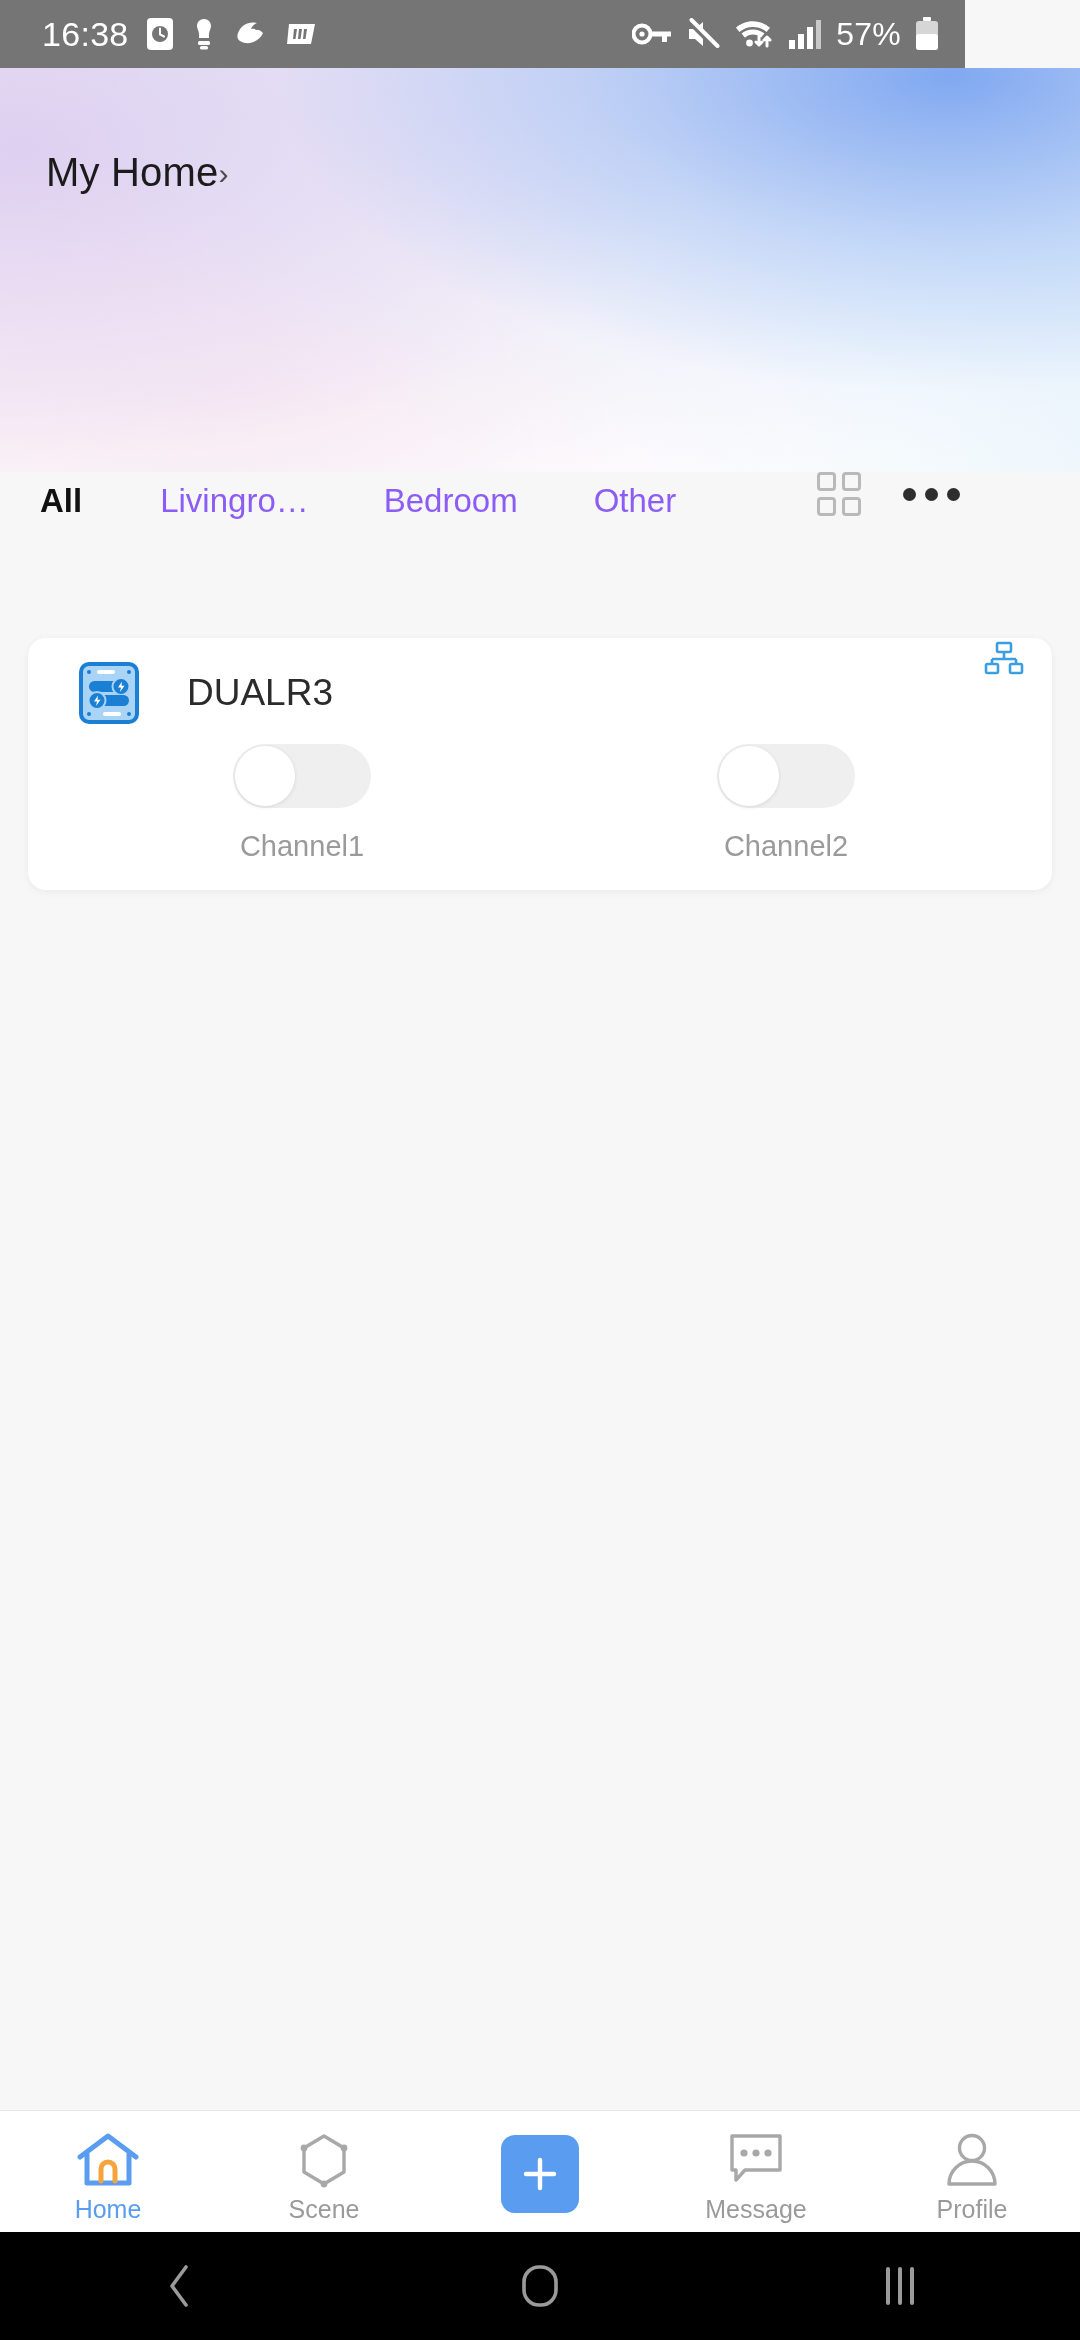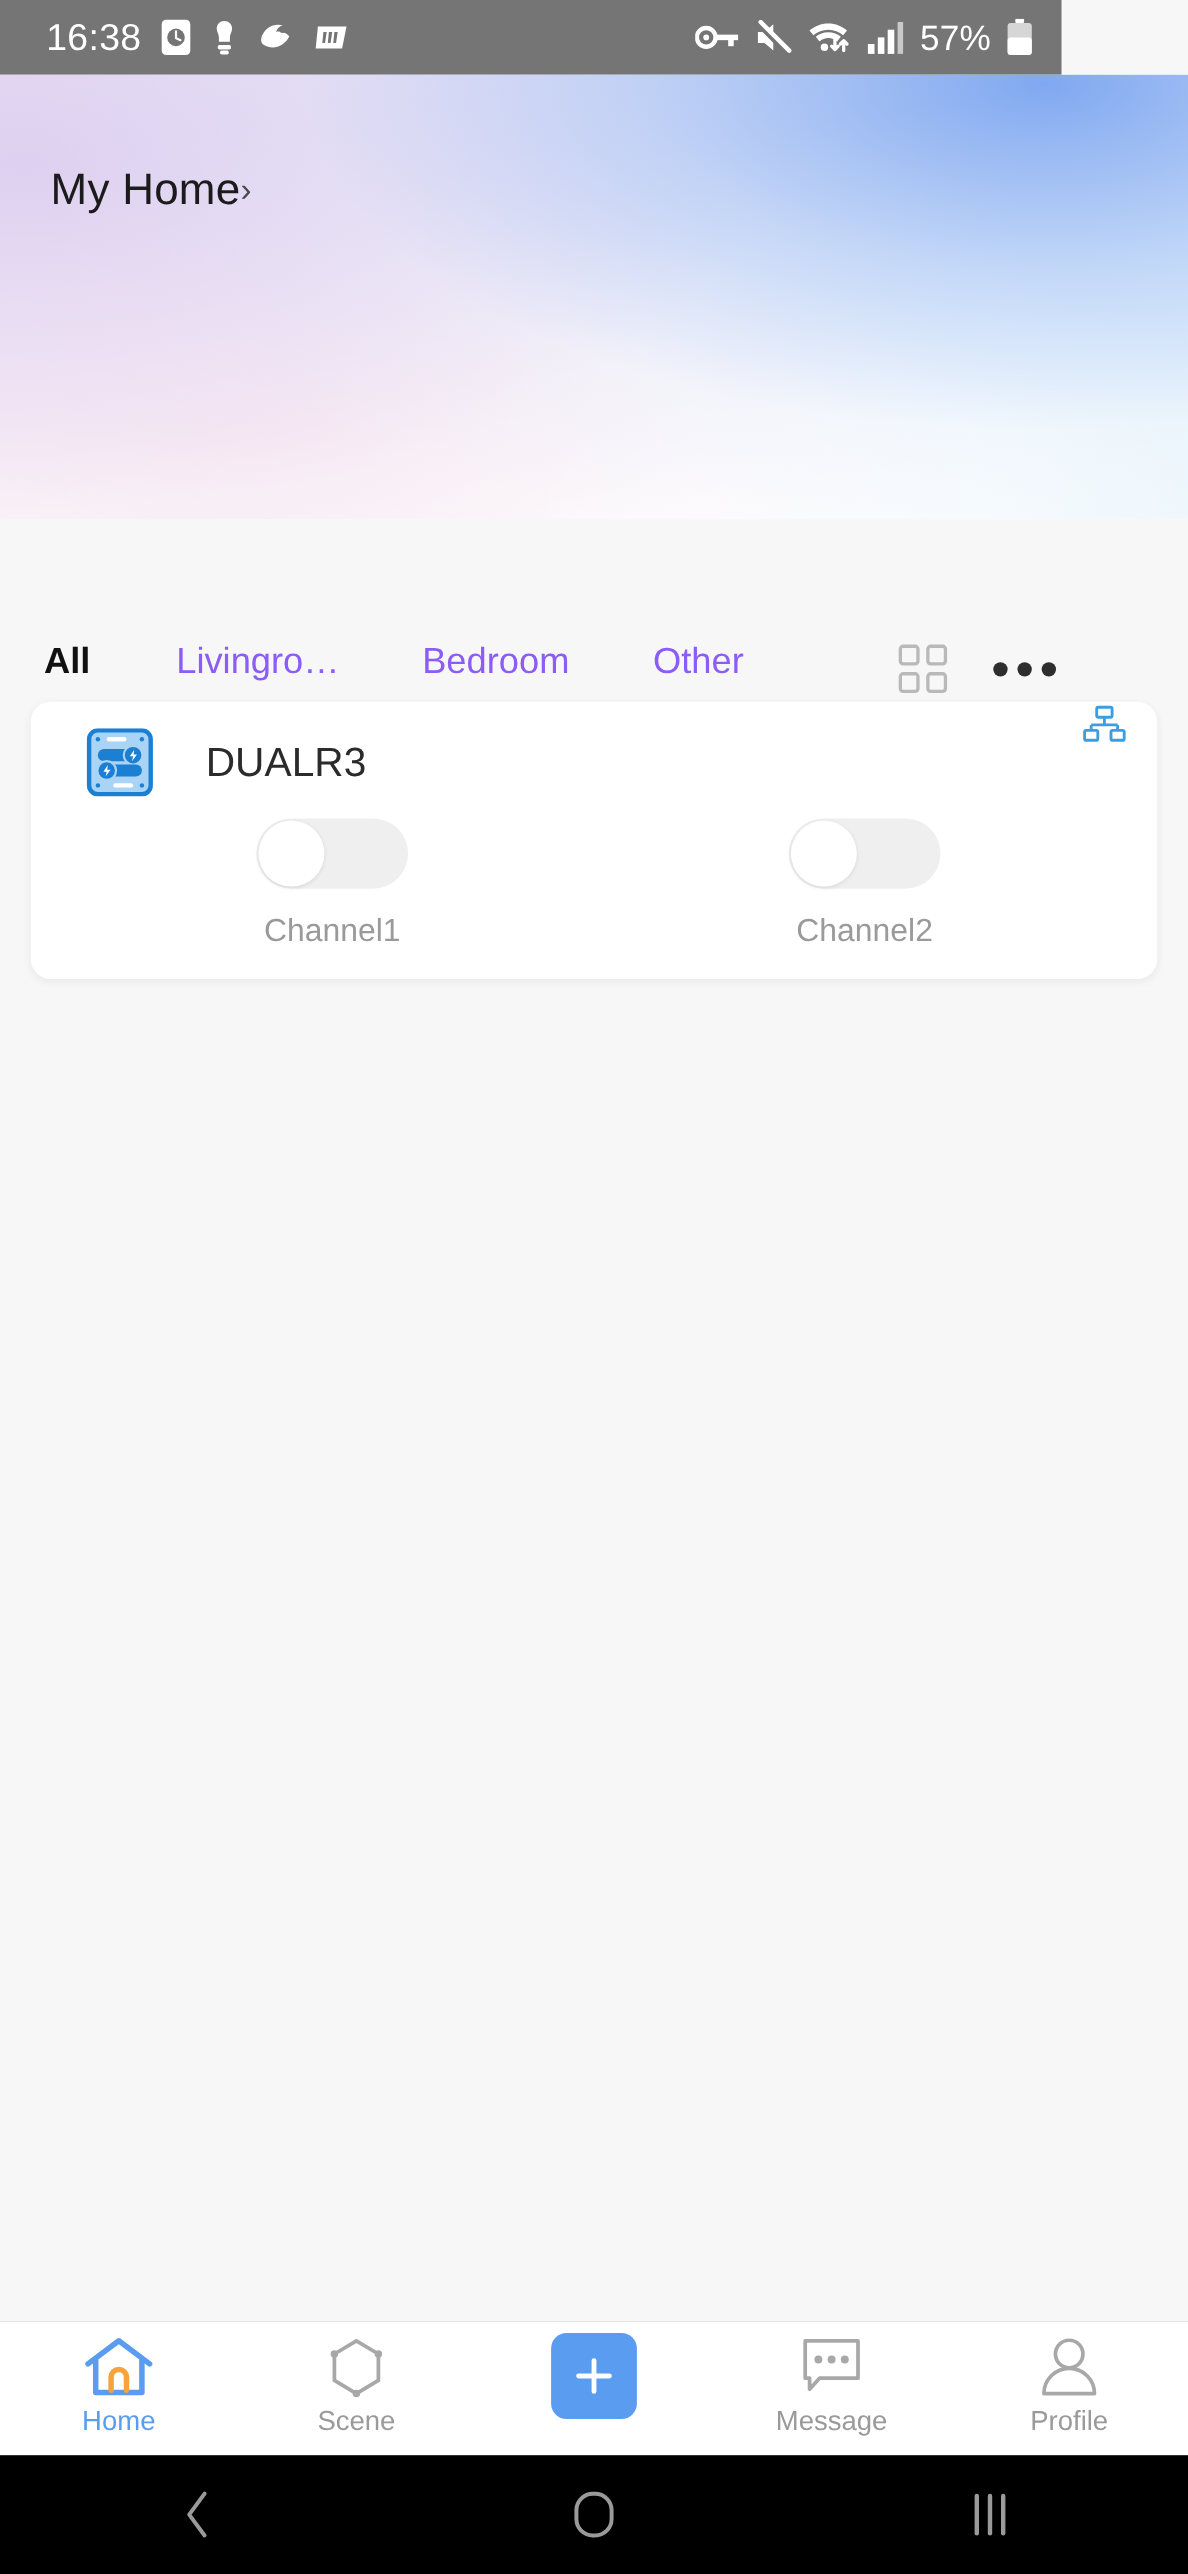--- a/index.html
+++ b/index.html
@@ -86,21 +86,21 @@
     margin-top: 2px;
   }
 
   
   .tab-row {
     position: absolute;
     top: 472px; left: 0;
     width: 1000px;
     height: 158px;
     display: flex;
-    align-items: flex-end;
+    align-items: flex-start;
     padding: 0 26px 0 0;
   }
   .tabs {
     display: flex;
     align-items: center;
     flex: 1;
   }
   .tab {
     font-size: 33px;
     color: #8b5cf6;
@@ -213,21 +213,21 @@
   
   .bottom-nav {
     position: absolute;
     left: 0;
     bottom: 108px;
     width: 1080px;
     height: 122px;
     background: #ffffff;
     border-top: 1px solid #e6e6e6;
     display: flex;
-    align-items: flex-start;
+    align-items: center;
   }
   .nav-item {
     flex: 1;
     display: flex;
     flex-direction: column;
     align-items: center;
     padding-top: 12px;
   }
   .nav-icon-box {
     height: 58px;

